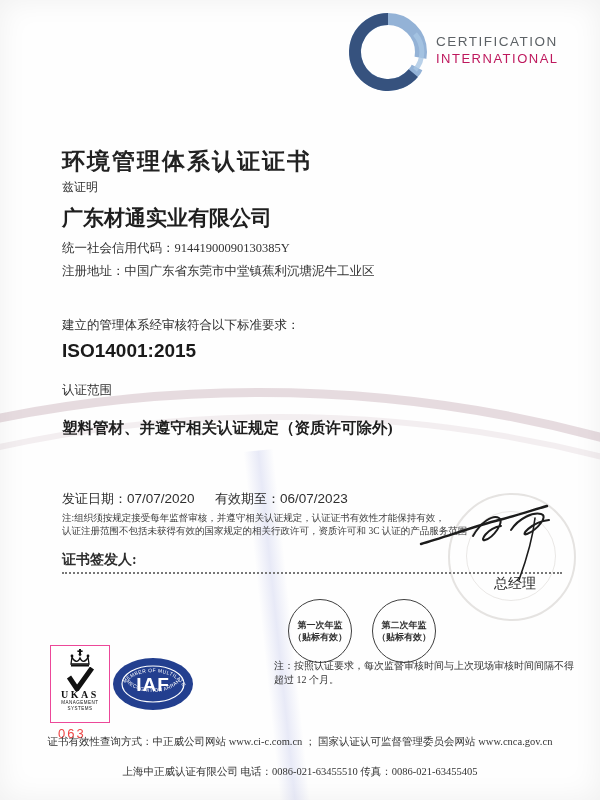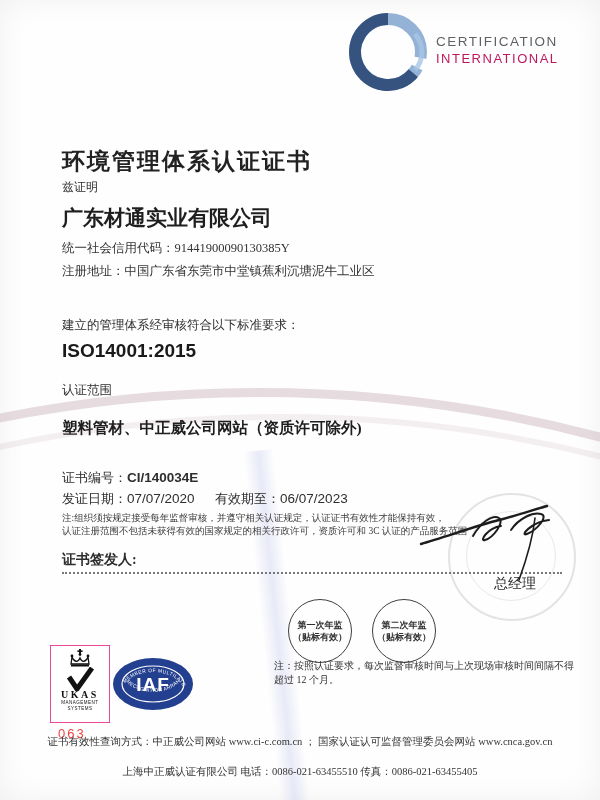--- a/index.html
+++ b/index.html
@@ -110,25 +110,22 @@
     <span>统一社会信用代码：</span><span>91441900090130385Y</span>
   </div>
   <div class="abs row regaddr">
     <span>注册地址：</span><span>中国广东省东莞市中堂镇蕉利沉塘泥牛工业区</span>
   </div>
 
   <div class="abs std-intro">建立的管理体系经审核符合以下标准要求：</div>
   <div class="abs std-code">ISO14001:2015</div>
 
   <div class="abs scope-label">认证范围</div>
-  <div class="abs scope-text">塑料管材、中正威公司网站（资质许可除外)</div>
+  <div class="abs scope-text">塑料管材、并遵守相关认证规定（资质许可除外)</div>
 
-  <div class="abs certno">
-    <span>证书编号：</span><span class="mono-val">CI/140034E</span>
-  </div>
   <div class="abs dates">
     <span>发证日期：</span><span class="mono-val">07/07/2020</span>
     <span style="display:inline-block;width:14px;"></span>
     <span>有效期至：</span><span class="mono-val">06/07/2023</span>
   </div>
   <div class="abs fineprint">
     <div>注:组织须按规定接受每年监督审核，并遵守相关认证规定，认证证书有效性才能保持有效，</div>
     <div>认证注册范围不包括未获得有效的国家规定的相关行政许可，资质许可和 3C 认证的产品服务范围</div>
   </div>
 

